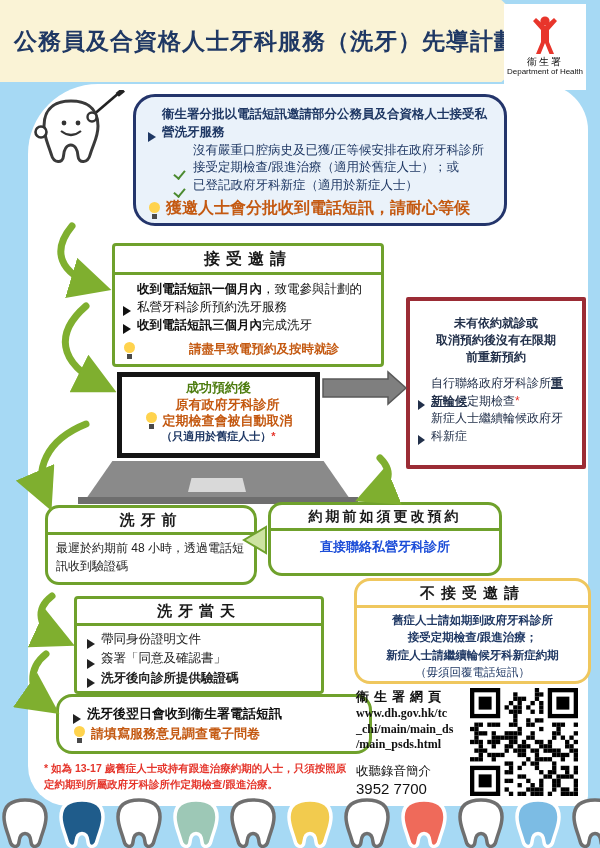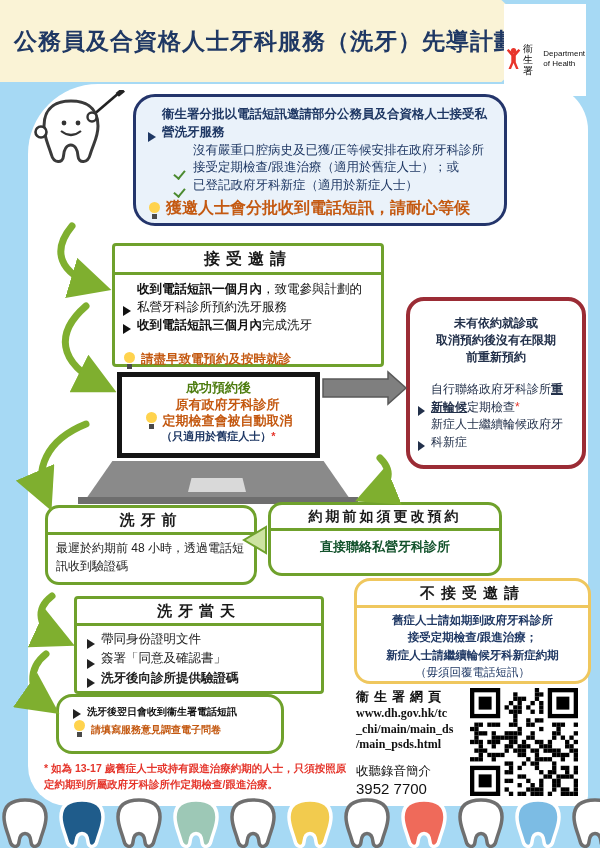--- a/index.html
+++ b/index.html
@@ -3,21 +3,21 @@
 <meta charset="utf-8">
 <style>
   html,body{margin:0;padding:0;}
   .page{position:relative;width:600px;height:848px;background:#A6D9F4;overflow:hidden;
         font-family:"Liberation Sans","DejaVu Sans",sans-serif;color:#222;}
   
   .header-band{position:absolute;left:0;top:0;width:545px;height:82px;background:#FAF3D6;
         clip-path:polygon(0 0,92% 0,100% 50%,92% 100%,0 100%);display:flex;align-items:center;}
   .header-title{font-size:23px;font-weight:bold;color:#1F3864;padding-left:14px;letter-spacing:1px;}
   .logo-box{position:absolute;right:14px;top:4px;width:82px;height:74px;background:#fff;
-        display:flex;align-items:center;justify-content:flex-end;padding-top:18px;}
+        display:flex;flex-direction:column;align-items:center;justify-content:flex-start;padding-top:12px;}
   .logo-zh{font-size:10px;color:#111;letter-spacing:2px;line-height:1.1;}
   .logo-en{font-size:8px;color:#111;line-height:1.2;}
   
   .panel{position:absolute;left:28px;top:84px;width:560px;height:722px;background:#fff;
         border-radius:70px 46px 10px 40px;}
   
   .rbox{position:absolute;background:#fff;box-sizing:border-box;}
   .green-border{border:3px solid #6FA12C;border-radius:4px;}
   .box-title{font-weight:bold;text-align:center;color:#1a1a1a;border-bottom:3px solid #6FA12C;
         padding:3px 0 2px 0;letter-spacing:6px;}
@@ -37,49 +37,49 @@
   
   .intro{left:133px;top:94px;width:374px;height:132px;border:3px solid #24356B;border-radius:22px;
         background:#EAF2FA;padding:9px 12px 6px 12px;font-size:12.5px;line-height:1.42;color:#1F3864;}
   .intro .lead{font-weight:bold;}
   .intro .sub{margin-left:24px;}
   
   .accept{left:112px;top:243px;width:272px;height:124px;padding:0;}
   .accept .box-title{font-size:16px;}
   .accept .body{padding:5px 8px 0 8px;font-size:12.5px;line-height:1.45;color:#111;}
   
-  .missed{left:406px;top:297px;width:180px;height:172px;border:4px solid #9B2C35;border-radius:18px;
+  .missed{left:406px;top:297px;width:180px;height:172px;border:4px solid #9B2C35;border-radius:2px;
         padding:14px 8px 4px 8px;font-size:12px;line-height:1.45;}
   .missed .mtitle{font-weight:bold;text-align:center;color:#22304a;line-height:1.4;}
-  .missed .body{margin-top:16px;color:#22304a;}
+  .missed .body{margin-top:10px;color:#22304a;}
   
   .laptop-screen{left:117px;top:372px;width:203px;height:86px;border:5px solid #141414;
         text-align:center;padding-top:3px;font-size:13px;line-height:1.3;}
   .laptop-base{position:absolute;left:86px;top:461px;width:264px;height:38px;background:#8A8A8A;
         clip-path:polygon(10% 0,90% 0,100% 100%,0 100%);}
   .laptop-base-edge{position:absolute;left:78px;top:497px;width:280px;height:7px;background:#6E6E6E;}
   .touchpad{position:absolute;left:188px;top:478px;width:58px;height:14px;background:#D9D9D9;
         clip-path:polygon(6% 0,94% 0,100% 100%,0 100%);}
   
   .before{left:45px;top:505px;width:212px;height:80px;border-radius:14px;}
   .before .box-title{font-size:15px;}
   .before .body{padding:4px 8px;font-size:12px;line-height:1.5;color:#222;}
   .change{left:268px;top:502px;width:234px;height:74px;border-radius:14px;}
   .change .box-title{font-size:14px;letter-spacing:3px;}
-  .change .body{padding:7px 6px;font-size:13px;text-align:center;font-weight:600;color:#14532d;}
+  .change .body{padding:7px 6px;font-size:13px;text-align:center;font-weight:600;color:#1d4ed8;}
   .day{left:74px;top:596px;width:250px;height:98px;}
   .day .box-title{font-size:15px;}
   .day .body{padding:4px 10px;font-size:12.5px;line-height:1.55;color:#222;}
   .decline{left:354px;top:578px;width:237px;height:106px;border:3px solid #EFC75E;border-radius:16px;}
   .decline .box-title{font-size:15px;}
   .decline .body{padding:4px 4px;font-size:11.5px;line-height:1.5;text-align:center;
         color:#1F3864;font-weight:bold;}
   .decline .plain{font-weight:normal;}
-  .after{left:56px;top:694px;width:228px;height:60px;border-radius:16px;padding:7px 6px 0 14px;
-        font-size:10px;line-height:1.5;}
+  .after{left:56px;top:694px;width:316px;height:60px;border-radius:16px;padding:7px 6px 0 14px;
+        font-size:13px;line-height:1.5;}
   .after .l1{font-weight:bold;color:#111;}
   
   .footnote{position:absolute;left:44px;top:760px;width:308px;font-size:10.5px;line-height:1.55;
         color:#E5352B;font-weight:600;}
   
   .contact{position:absolute;left:356px;top:688px;width:112px;font-size:12px;color:#111;}
   .contact .site{font-weight:bold;letter-spacing:5px;font-size:13px;}
   .contact .url{font-family:"Liberation Serif","DejaVu Serif",serif;font-weight:bold;font-size:12px;line-height:1.3;}
   .contact .listen{margin-top:10px;font-size:12.5px;}
   .contact .phone{font-weight:normal;font-size:15px;}
@@ -144,21 +144,21 @@
     <div class="box-title">接受邀請</div>
     <div class="body">
       <div class="row">
         <span class="tri"></span>
         <span><b>收到電話短訊一個月內</b><span>，致電參與計劃的私營牙科診所預約洗牙服務</span></span>
       </div>
       <div class="row">
         <span class="tri"></span>
         <span><b>收到電話短訊三個月內</b><span>完成洗牙</span></span>
       </div>
-      <div class="row" style="margin-top:16px;">
+      <div class="row" style="margin-top:6px;gap:48px;">
         <span class="bulb"></span>
         <span class="orange">請盡早致電預約及按時就診</span>
       </div>
     </div>
   </div>
 
   <div class="rbox missed">
     <div class="mtitle">
       <div>未有依約就診或</div>
       <div>取消預約後沒有在限期</div>

